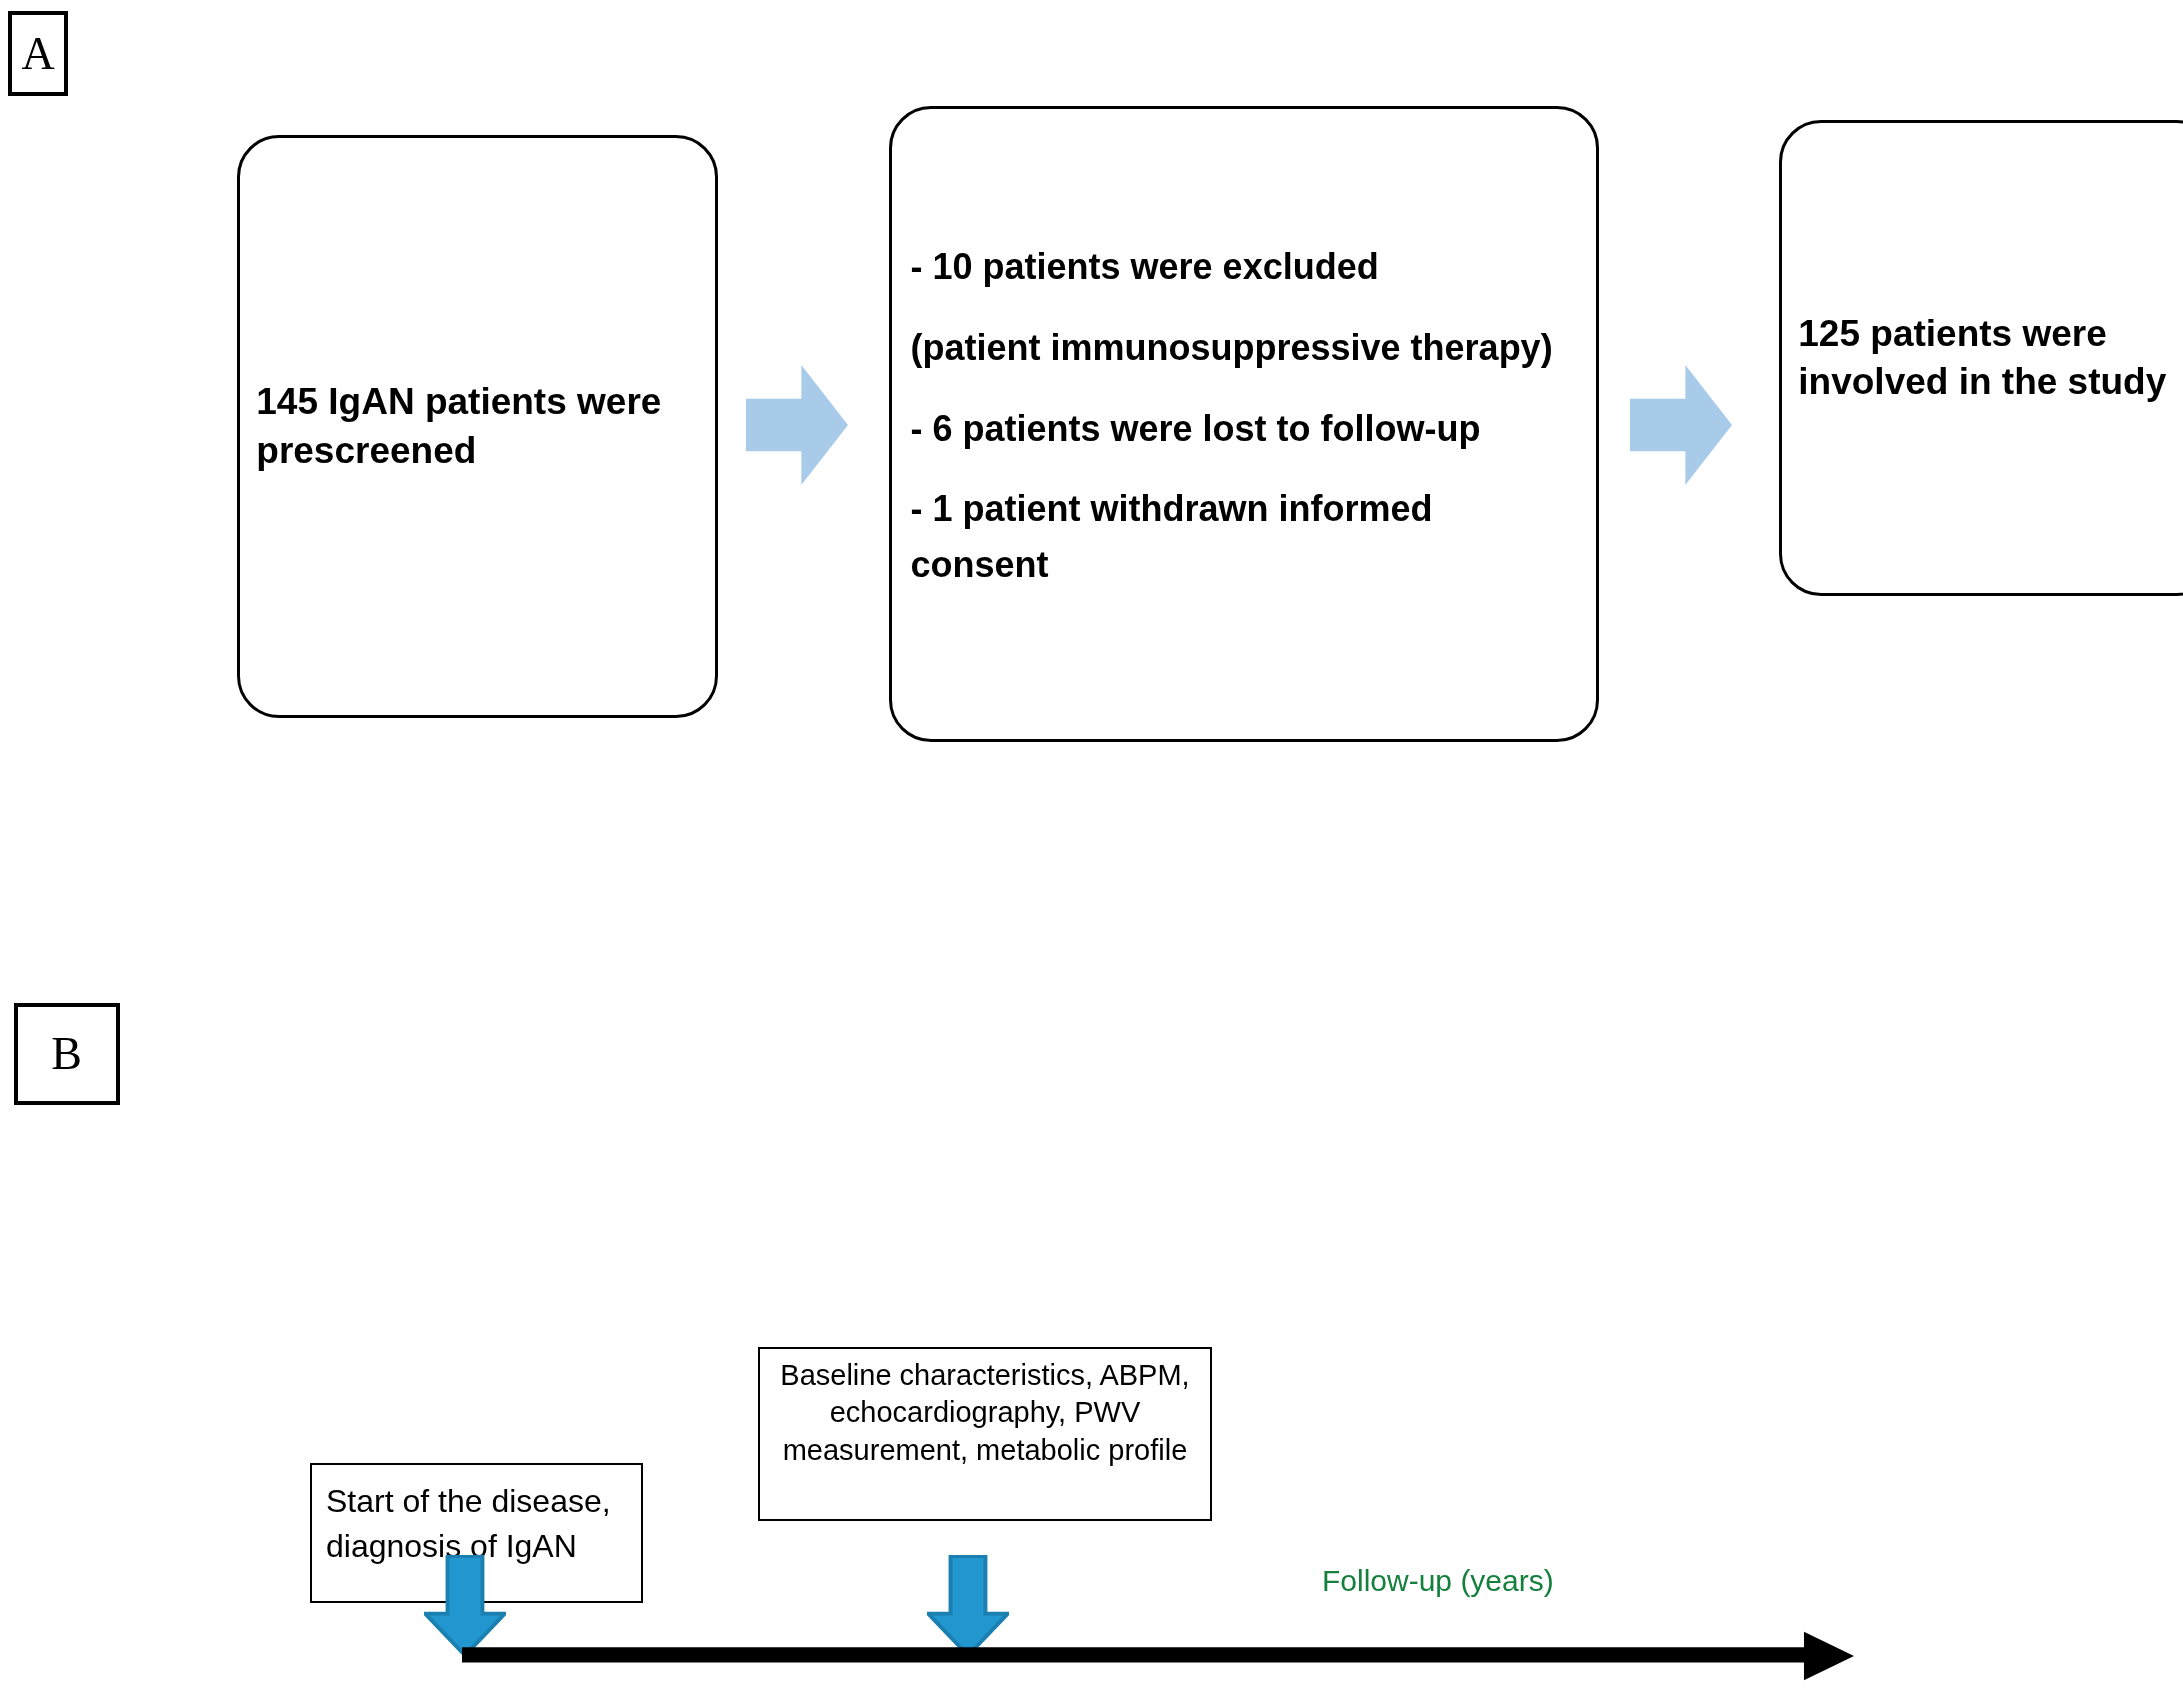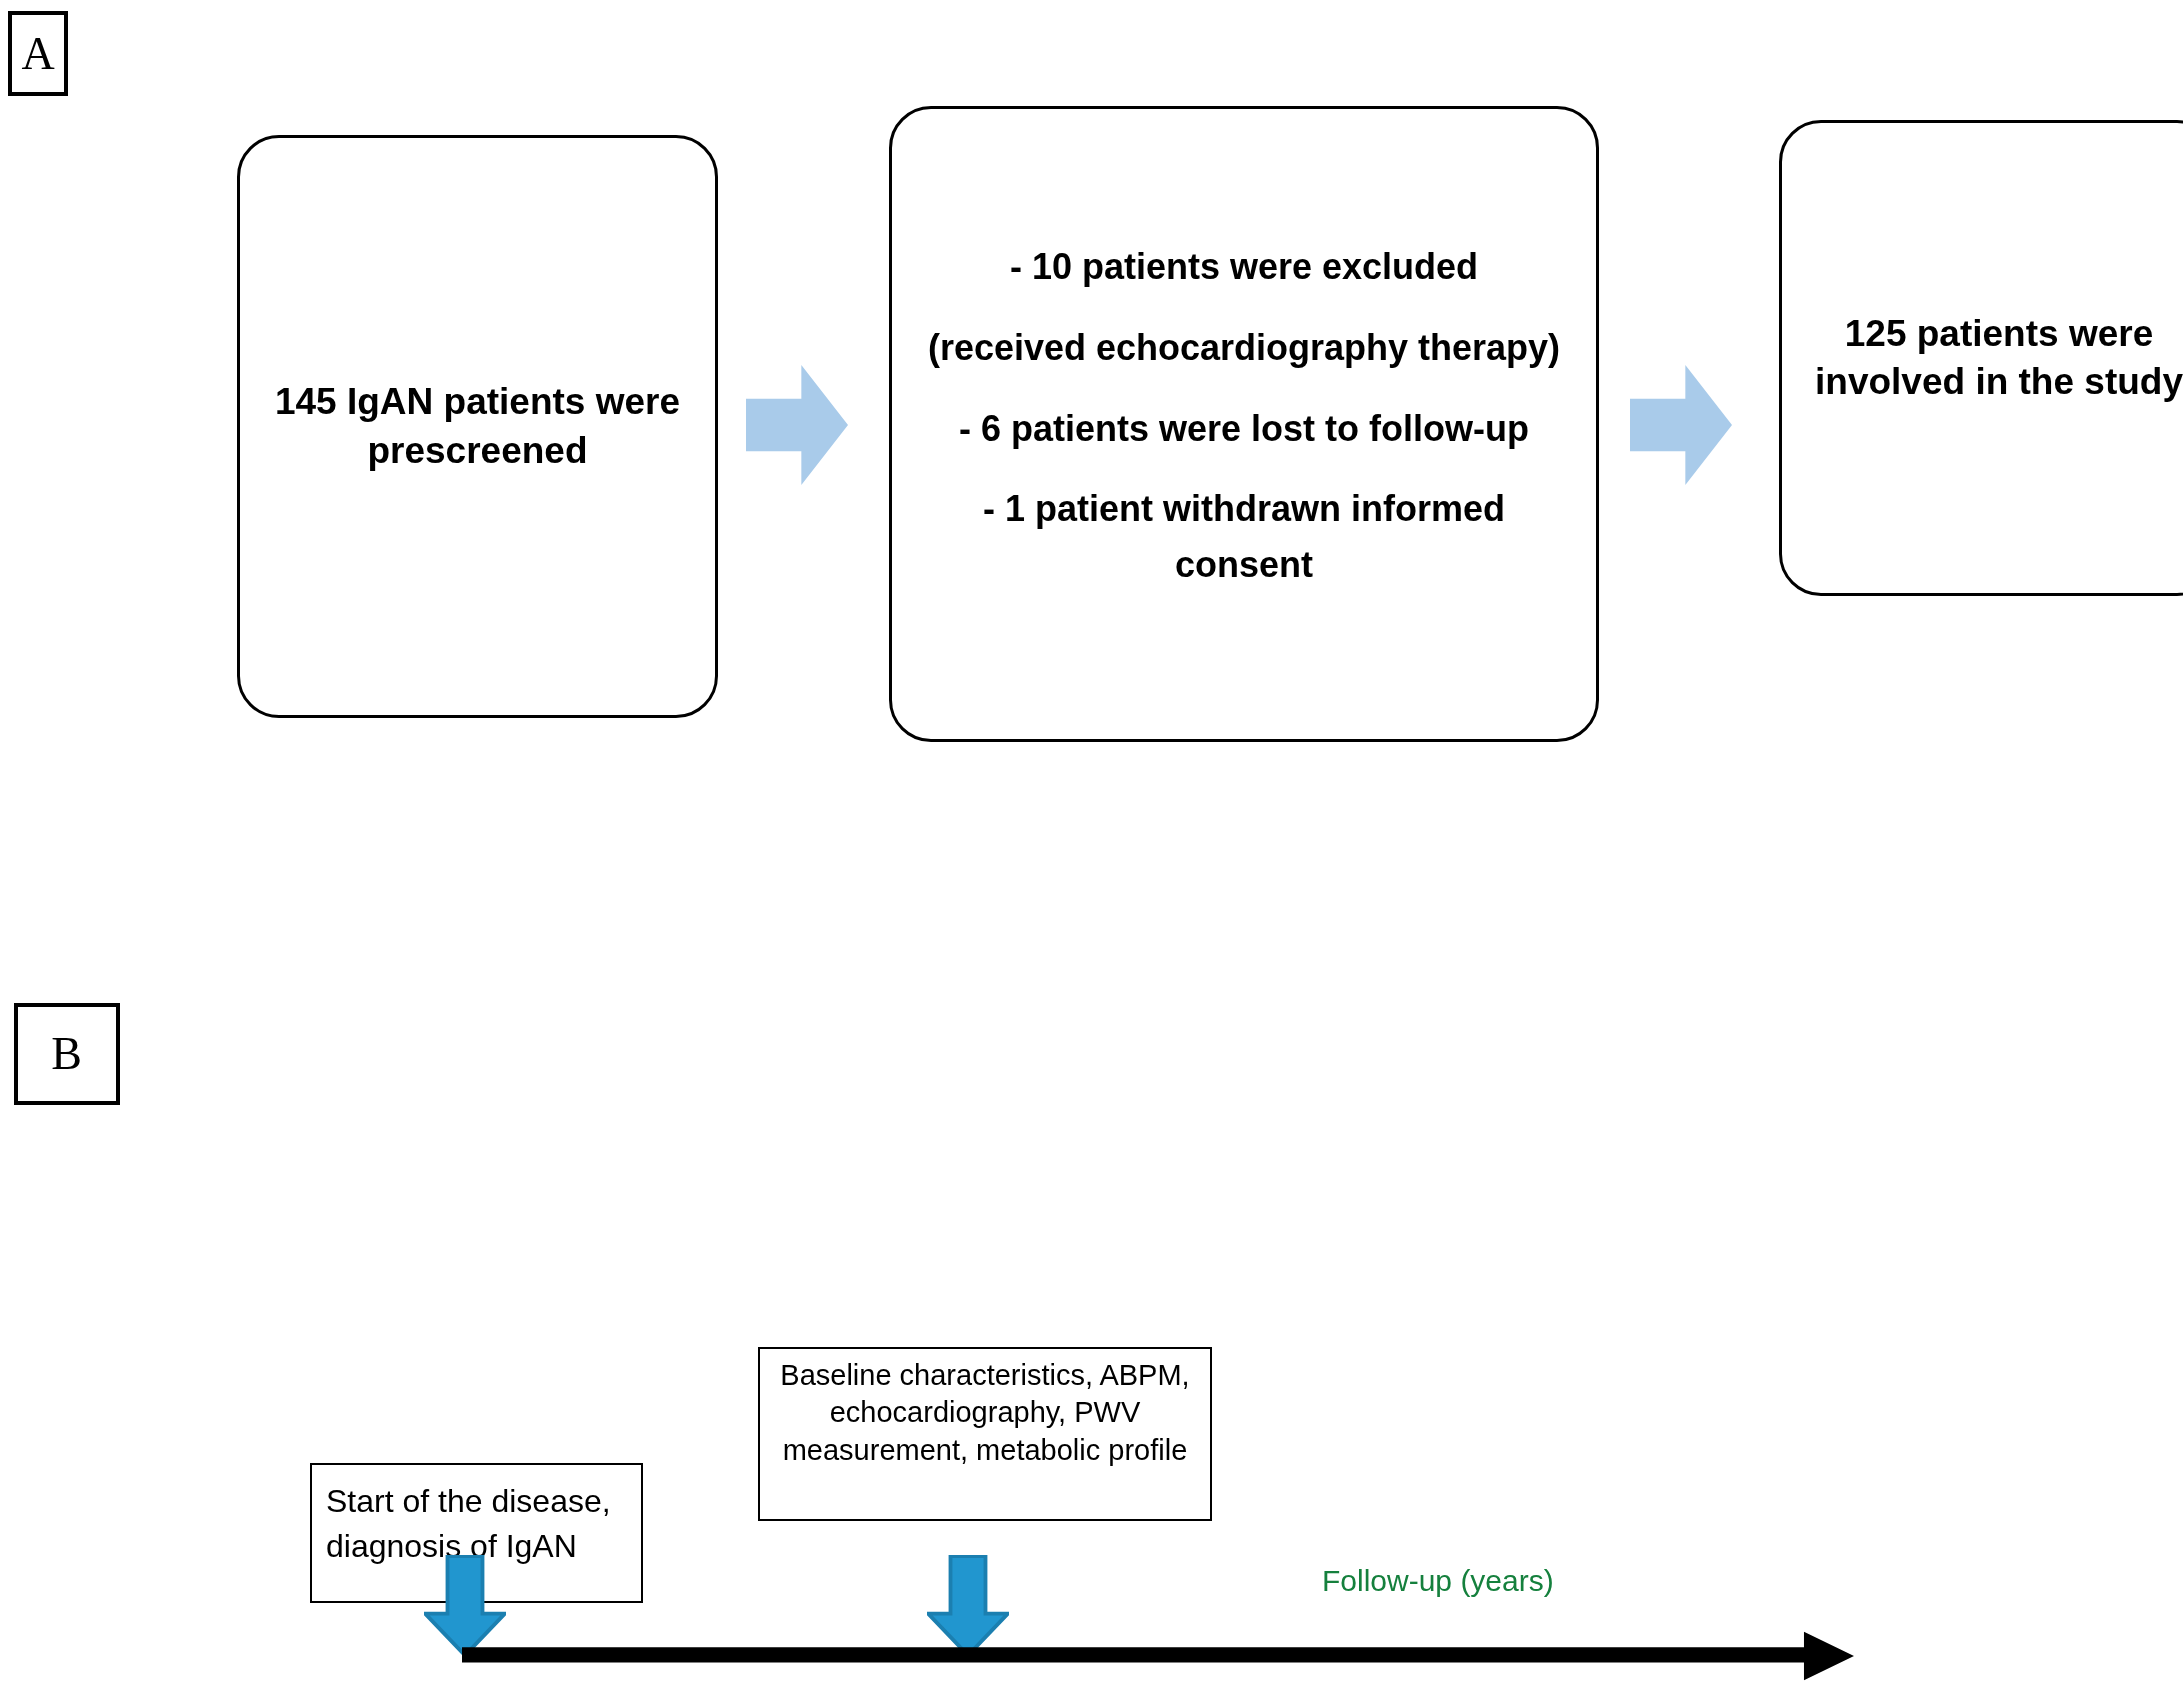--- a/index.html
+++ b/index.html
@@ -36,21 +36,21 @@
   
   .flow-box {
     position: absolute;
     border: 3.3px solid #000000;
     border-radius: 42px;
     background: #ffffff;
     box-sizing: border-box;
     display: flex;
     align-items: center;
     justify-content: center;
-    text-align: center;
+    text-align: left;
     font-weight: bold;
     color: #000000;
   }
   .flow-box .txt { width: 100%; padding: 0 16.3px; box-sizing: border-box; }
 
   #flow-box-1 {
     left: 237px; top: 135px; width: 481px; height: 583px;
     font-size: 37px; line-height: 1.30;
   }
   #flow-box-2 {
@@ -138,21 +138,21 @@
 
   <div class="arrow-right" id="arrow-right-1">
     <svg viewBox="0 0 188 220" width="102" height="120" preserveAspectRatio="none">
       <polygon points="0,62 102,62 102,0 188,110 102,220 102,158 0,158" fill="#a9cbea"></polygon>
     </svg>
   </div>
 
   <div class="flow-box" id="flow-box-2">
     <div class="txt">
       <div class="line">-  10 patients were excluded</div>
-      <div class="line">(received echocardiography therapy)</div>
+      <div class="line">(patient immunosuppressive therapy)</div>
       <div class="line">- 6 patients were lost to follow-up</div>
       <div class="line">- 1 patient withdrawn informed consent</div>
     </div>
   </div>
 
   <div class="arrow-right" id="arrow-right-2">
     <svg viewBox="0 0 188 220" width="102" height="120" preserveAspectRatio="none">
       <polygon points="0,62 102,62 102,0 188,110 102,220 102,158 0,158" fill="#a9cbea"></polygon>
     </svg>
   </div>

